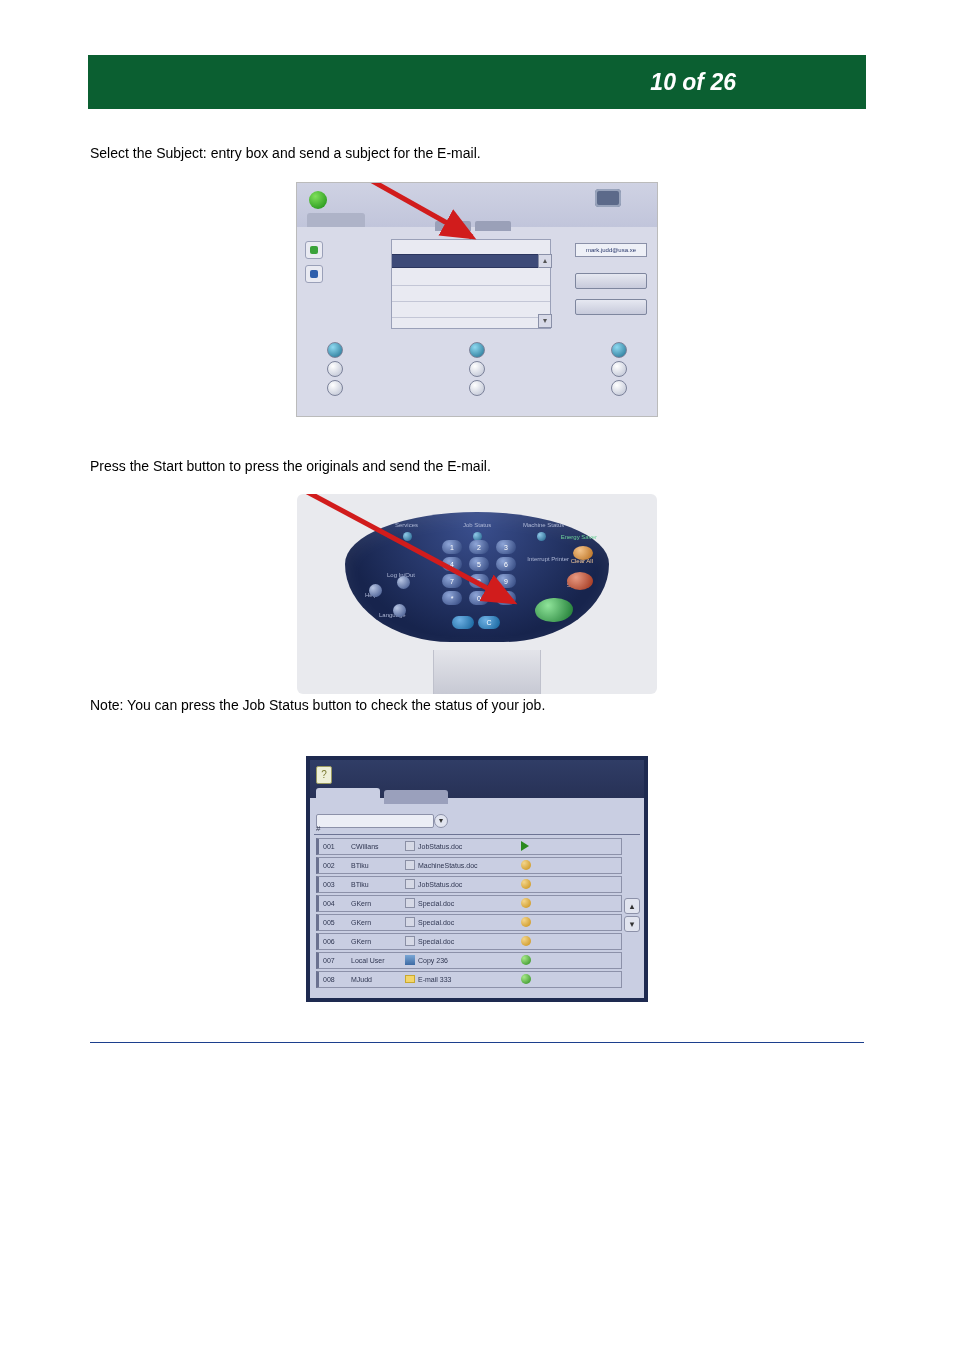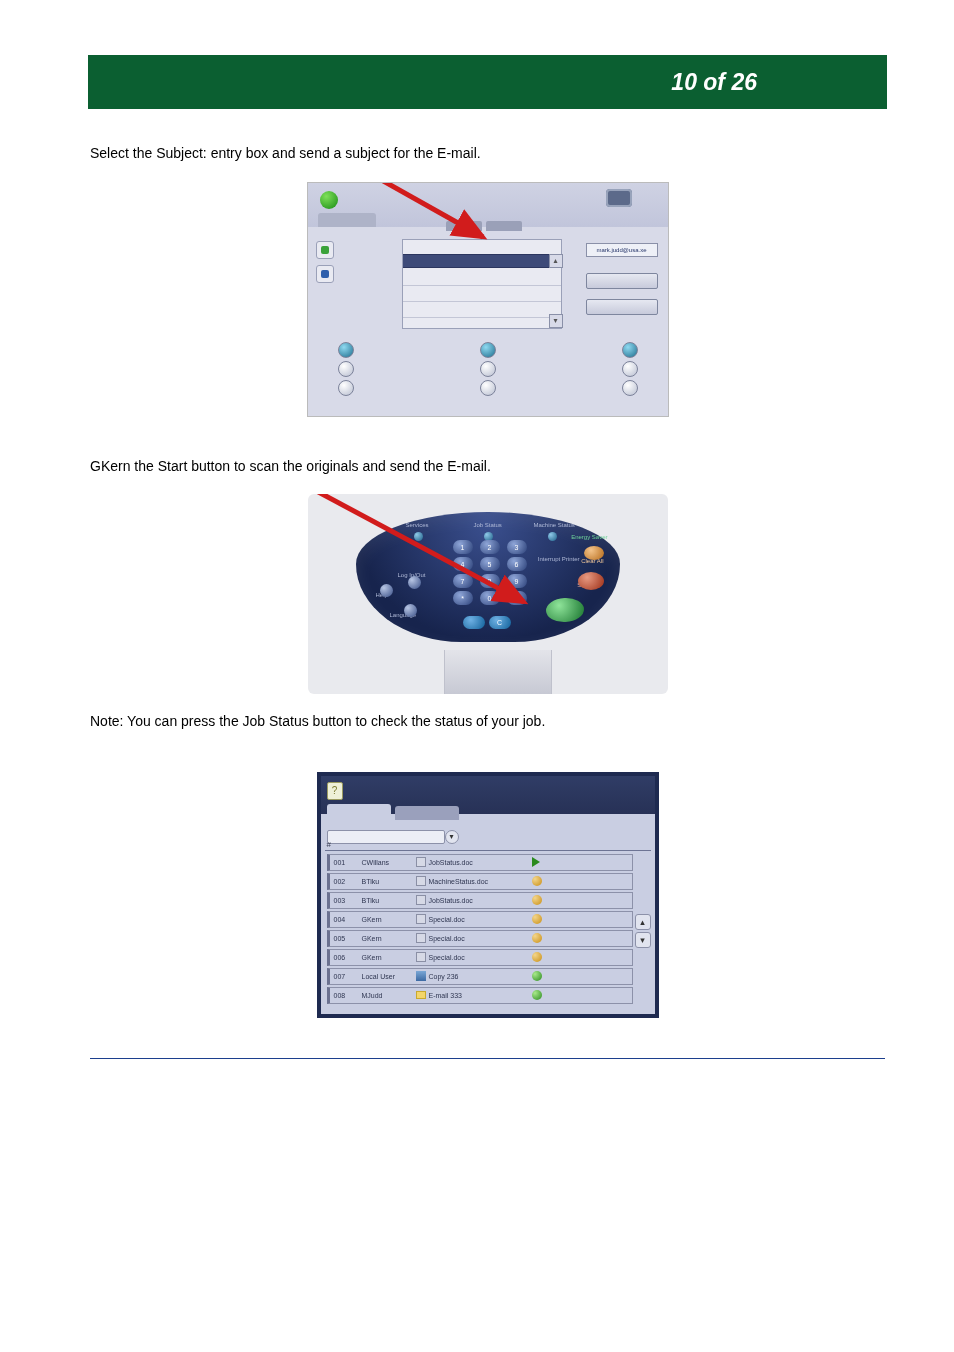--- a/index.html
+++ b/index.html
@@ -3,21 +3,21 @@
 <meta charset="utf-8">
 <style>
   * { box-sizing: border-box; margin: 0; padding: 0; }
   body {
     background: #ffffff;
     font-family: Arial, sans-serif;
     width: 954px;
     margin: 0 auto;
   }
   .page {
-    padding: 55px 69px 30px 90px;
+    padding: 55px 90px 30px 90px;
   }
   .header-banner {
     background: #0b5f31;
     margin: 0 -2px 35px -2px;
     height: 54px;
     display: flex;
     align-items: center;
     justify-content: flex-end;
     padding-right: 130px;
   }
@@ -33,21 +33,21 @@
   }
   .section-text {
     font-size: 14px;
     color: #000;
     margin-bottom: 18px;
     line-height: 1.4;
   }
   .section-note {
     font-size: 14px;
     color: #000;
-    margin-top: 18px;
+    margin-top: 2px;
     line-height: 1.4;
   }
   .figure-wrap {
     display: flex;
     justify-content: center;
     position: relative;
   }
 
   
   .fig1 {
@@ -331,21 +331,21 @@
               <path d="M0,0 L7,3 L0,6 Z" fill="#d11c1c"></path>
             </marker>
           </defs>
           <path d="M 5 5 L 135 78" stroke="#d11c1c" stroke-width="5" fill="none" marker-end="url(#ah1)"></path>
         </svg>
       </div>
     </div>
   </div>
 
   <div class="section-block">
-    <p class="section-text">GKern the Start button to scan the originals and send the E-mail.</p>
+    <p class="section-text">Press the Start button to press the originals and send the E-mail.</p>
 
     <div class="figure-wrap">
       <div class="fig2">
         <div class="fig2-body"></div>
         <div class="fig2-panel">
           <span class="fig2-lbl" style="left:50px; top:10px">Services</span>
           <div class="fig2-led" style="left:58px; top:20px"></div>
 
           <span class="fig2-lbl" style="left:118px; top:10px">Job Status</span>
           <div class="fig2-led" style="left:128px; top:20px"></div>

